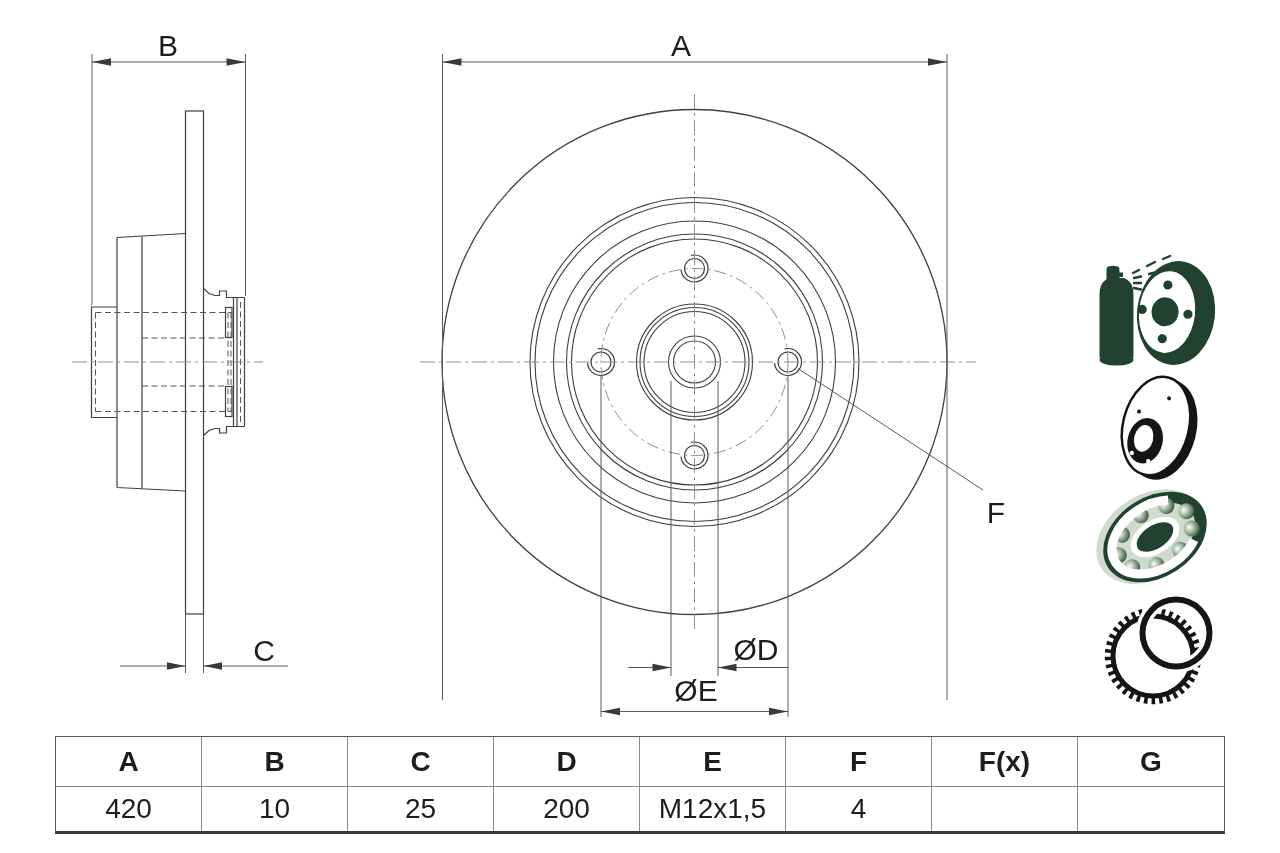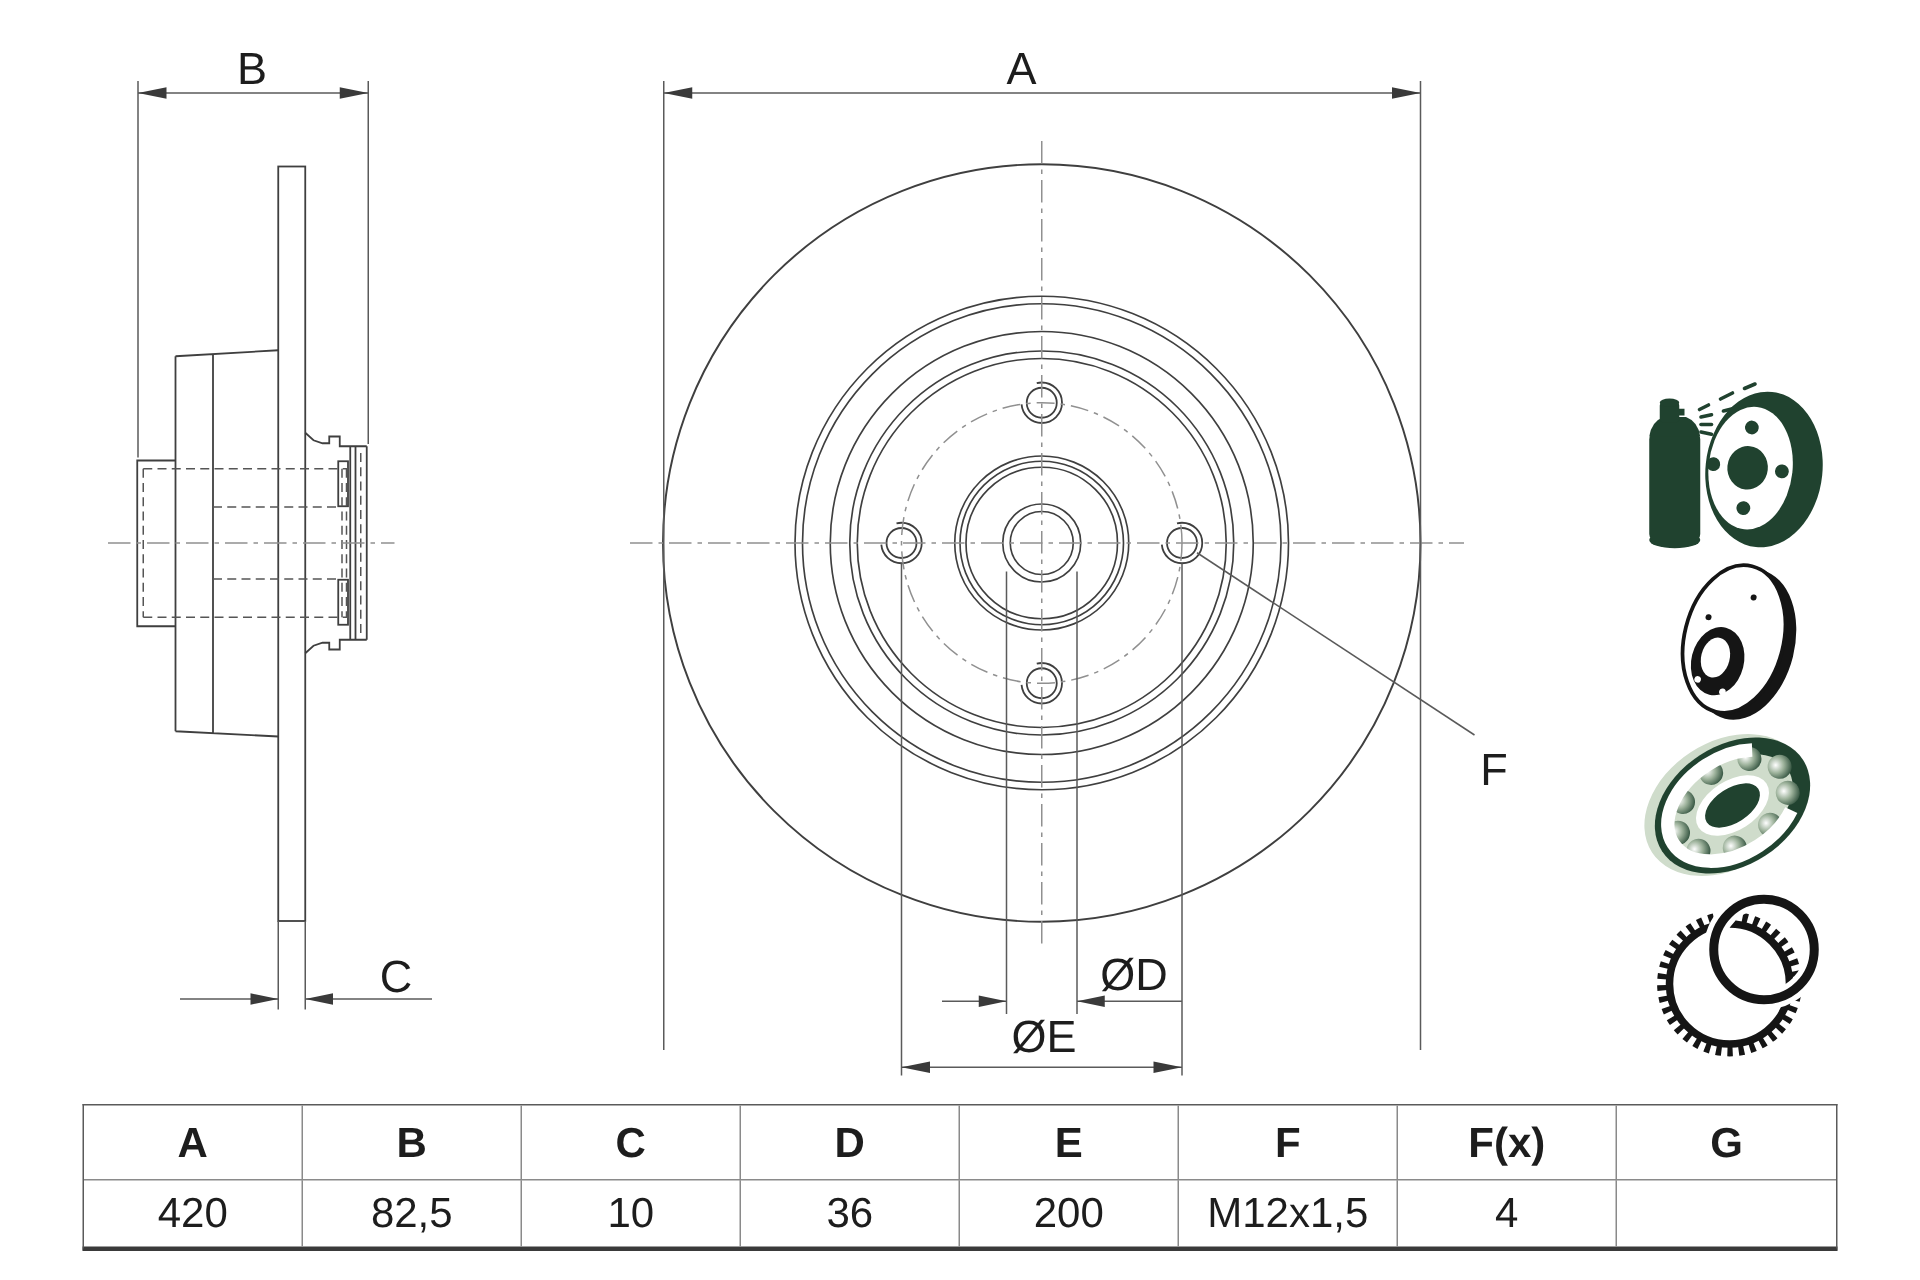--- a/index.html
+++ b/index.html
@@ -206,21 +206,20 @@
   <div class="spec-table">
     <div class="cell th">A</div>
     <div class="cell th">B</div>
     <div class="cell th">C</div>
     <div class="cell th">D</div>
     <div class="cell th">E</div>
     <div class="cell th">F</div>
     <div class="cell th">F(x)</div>
     <div class="cell th">G</div>
     <div class="cell">420</div>
-    <div class="cell">82,5</div>
     <div class="cell">10</div>
-    <div class="cell">36</div>
+    <div class="cell">25</div>
     <div class="cell">200</div>
     <div class="cell">M12x1,5</div>
     <div class="cell">4</div>
     <div class="cell"></div>
   </div>
 </div>
 
 </body></html>

